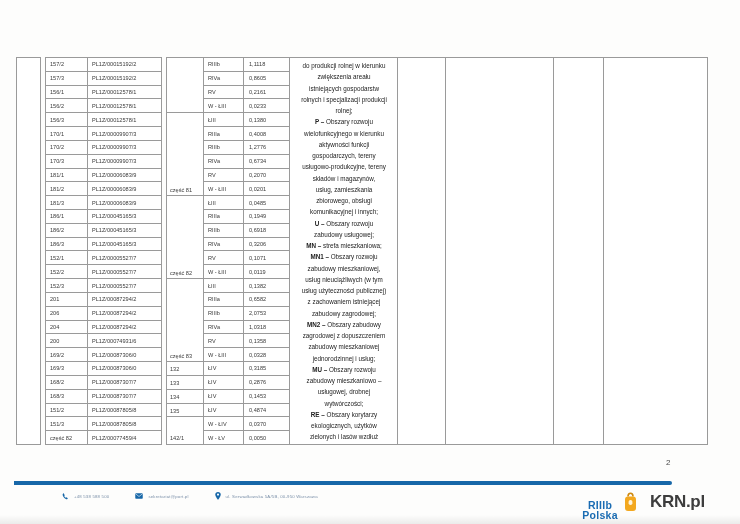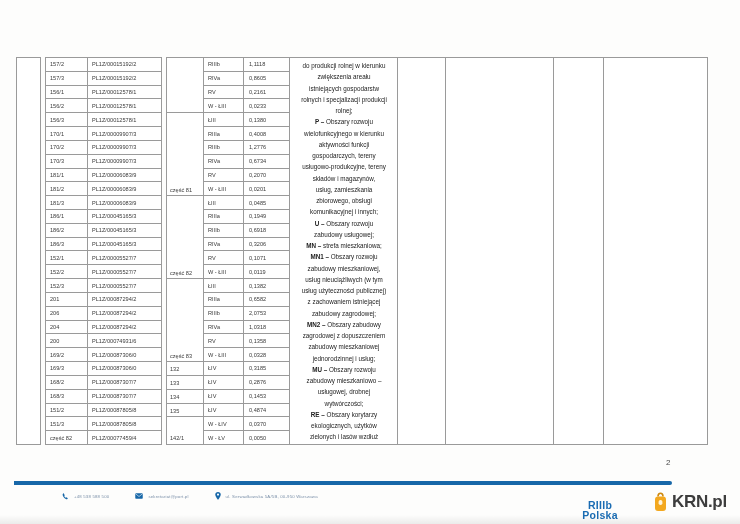--- a/index.html
+++ b/index.html
@@ -46,21 +46,21 @@
   
   #page-number{position:absolute;left:666px;top:458px;font-size:8px;color:#4a4a4a}
   #footer-rule{position:absolute;left:14px;top:481px;width:658px;height:4px;
     background:var(--blue);border-radius:0 2.5px 2.5px 0}
   #contacts{position:absolute;left:62px;top:492px;display:flex;align-items:center;gap:26px}
   .contact{display:flex;align-items:center;gap:5px}
   .contact svg{display:block}
   .contact .txt{font-size:4.3px;color:#7a8fa8;letter-spacing:.2px;white-space:nowrap}
   #port-logo{position:absolute;left:570px;top:501px;width:60px;text-align:center;
     color:#1a6cb3;font-weight:bold;font-size:10.5px;line-height:9.5px;letter-spacing:.3px}
-  #krn{position:absolute;left:653px;top:492px;display:flex;align-items:flex-start;gap:4px}
+  #krn{position:absolute;left:623px;top:492px;display:flex;align-items:flex-start;gap:12px}
   #krn .krn-text{font-size:17px;font-weight:600;color:#3d3d3d;letter-spacing:-.3px}
 </style>
 </head>
 <body>
 
 <div class="box" id="outer-left"></div>
 
 <div class="box" id="left-table">
     <div class="lc">157/2</div>
     <div class="lc reg">PL1Z/00015192/2</div>

